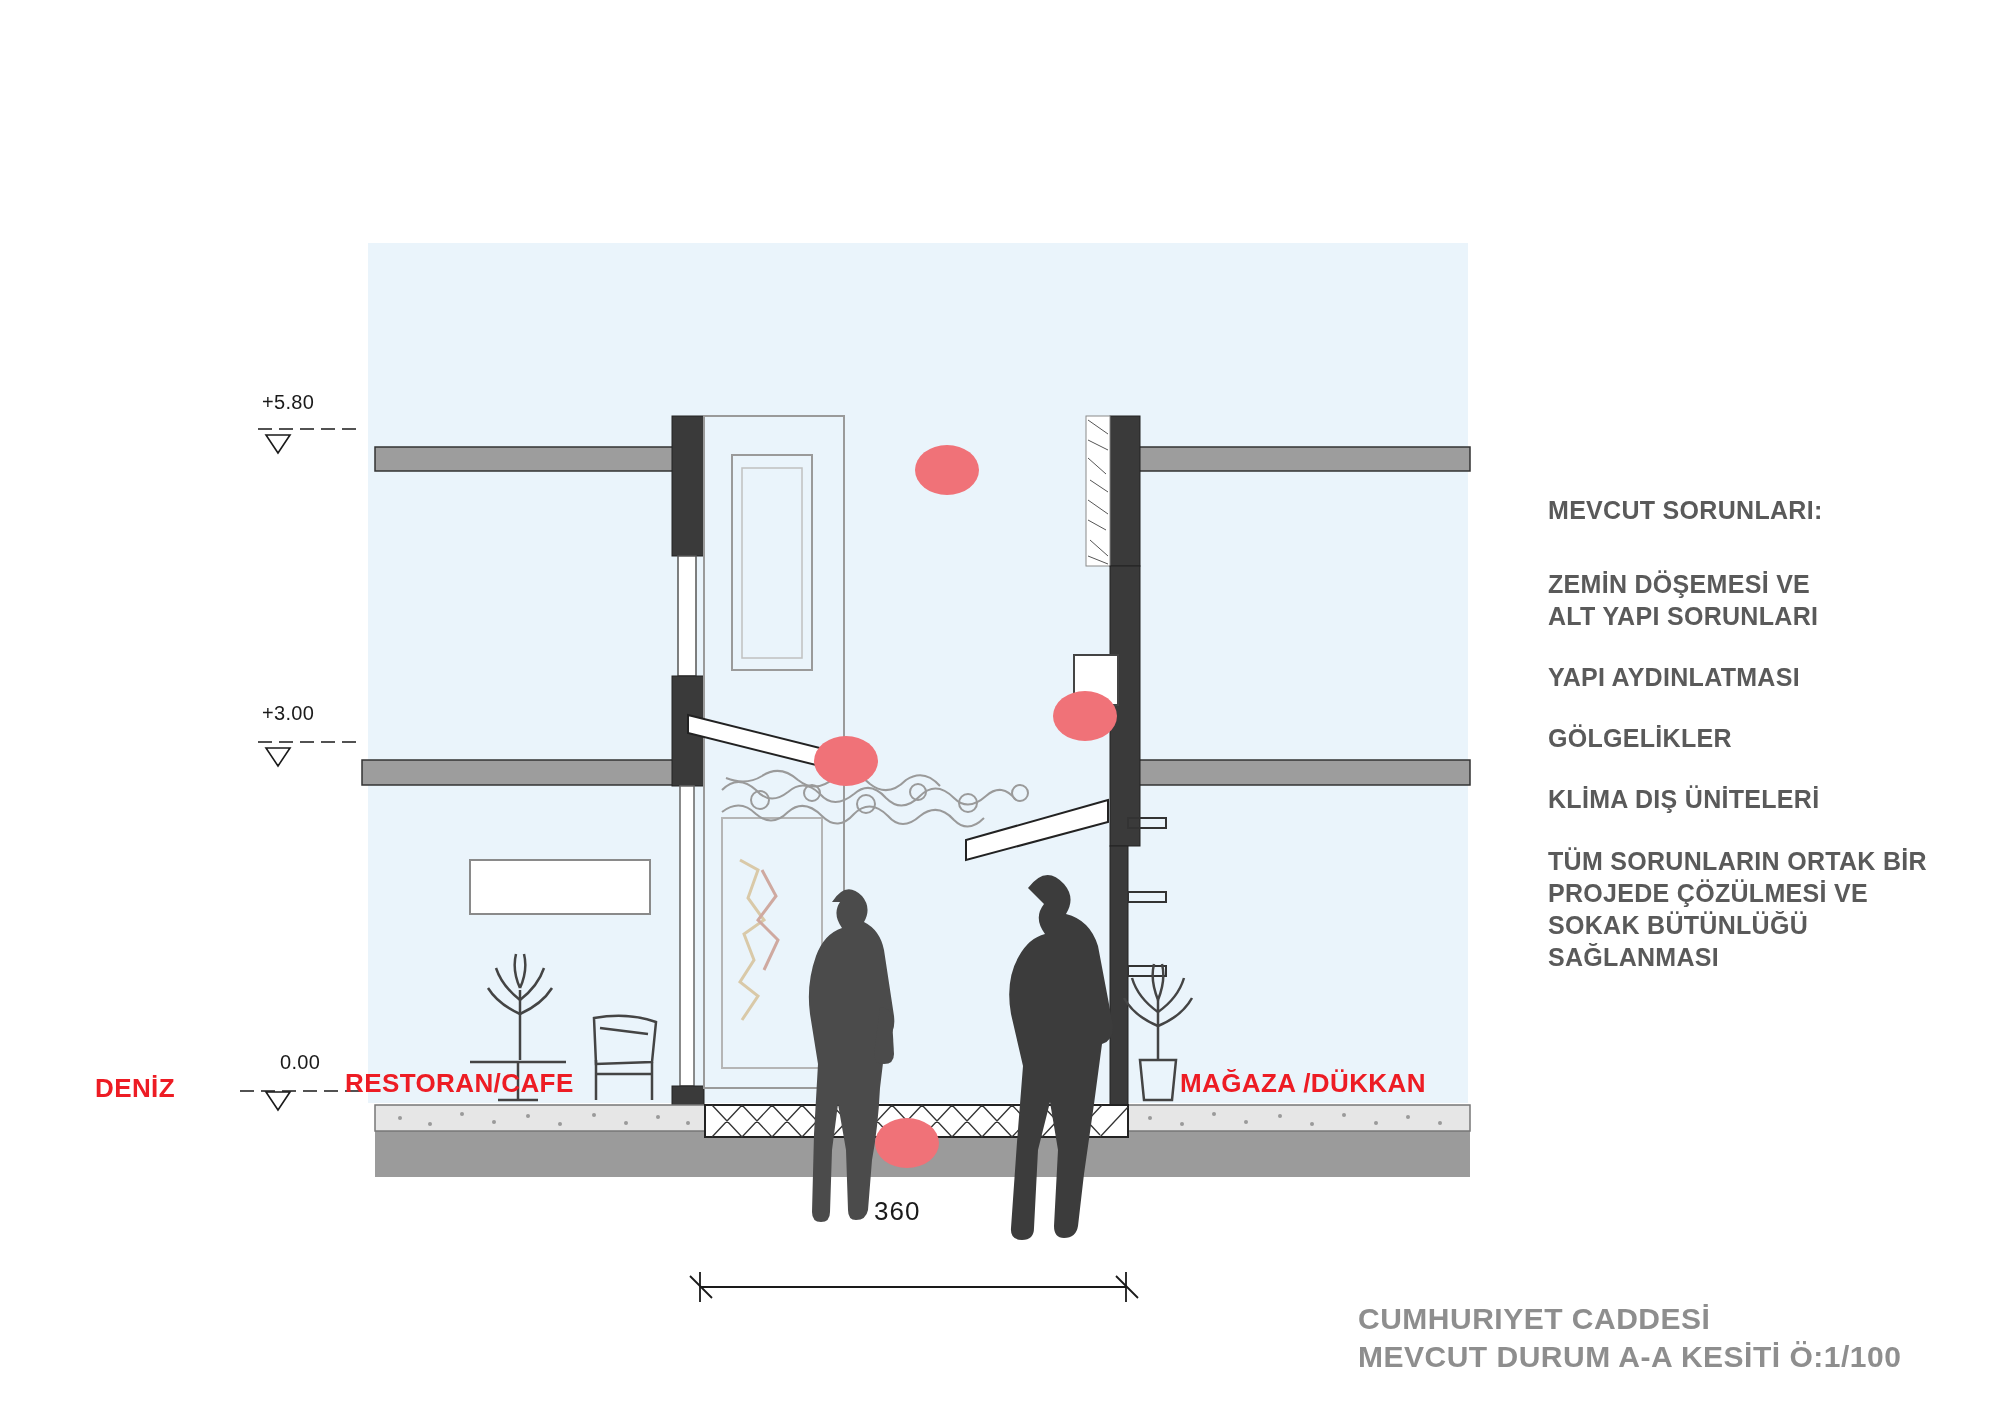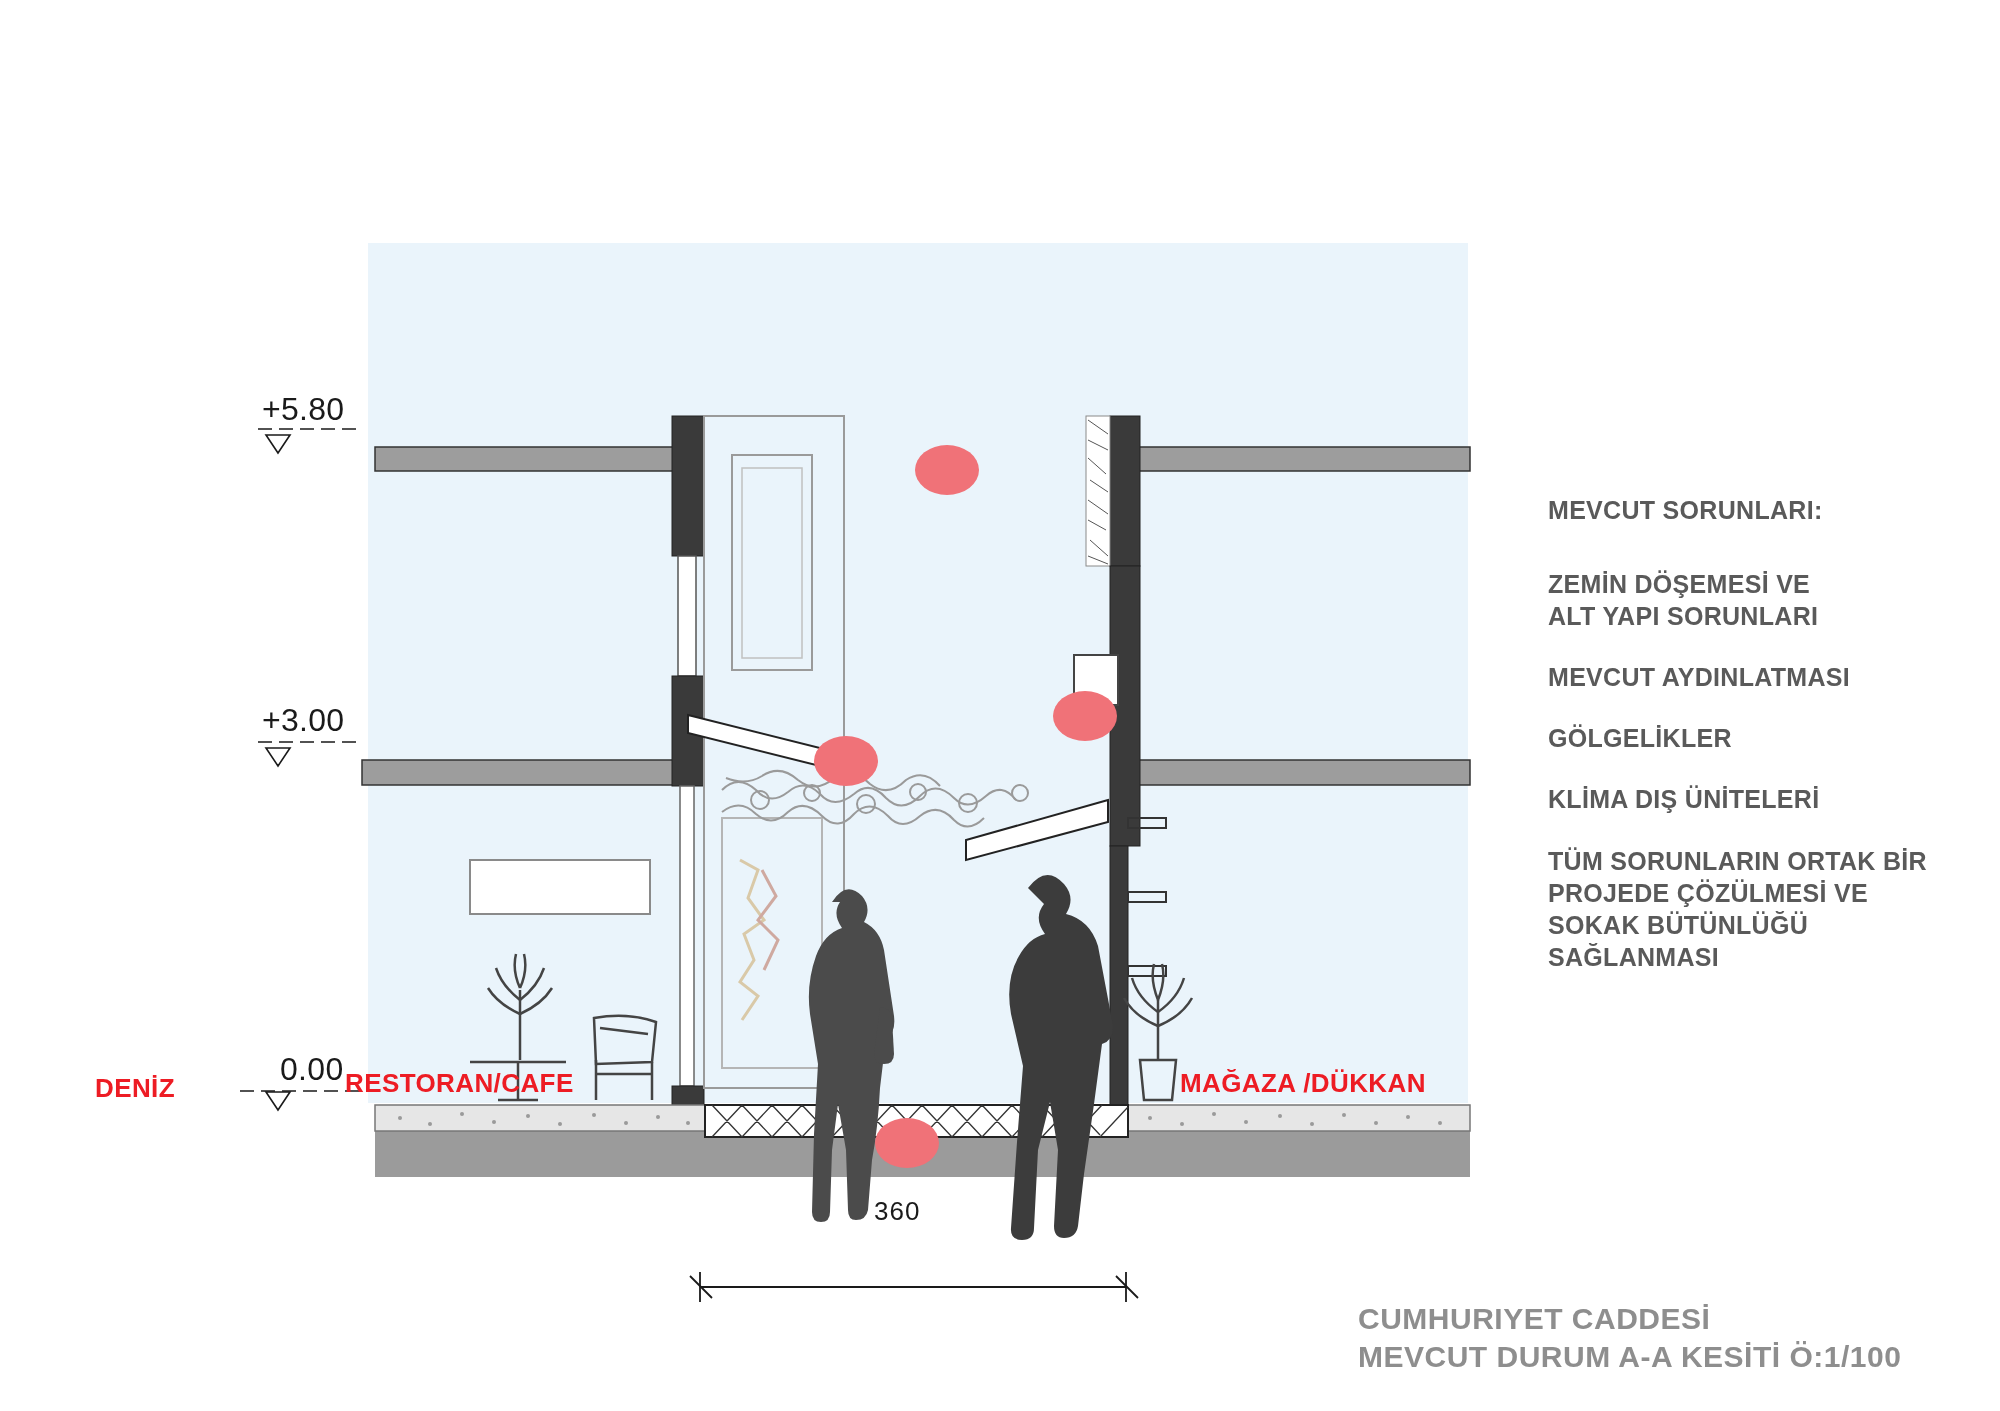--- a/index.html
+++ b/index.html
@@ -57,21 +57,21 @@
     letter-spacing: 0.4px;
     white-space: nowrap;
   }
   #label-deniz { left: 95px; top: 1073px; }
   #label-restoran { left: 345px; top: 1068px; }
   #label-magaza { left: 1180px; top: 1068px; }
 
   .lvl-txt {
     position: absolute;
     color: #1a1a1a;
-    font-size: 32px;
+    font-size: 20px;
     letter-spacing: 0.3px;
     white-space: nowrap;
   }
   #level-580 { left: 262px; top: 391px; }
   #level-300 { left: 262px; top: 702px; text-align: right; }
   #level-000 { left: 270px; top: 1051px; margin-left: 10px; }
 
   #dim-360 {
     position: absolute;
     left: 874px;
@@ -237,21 +237,21 @@
   <g stroke="#1a1a1a" stroke-width="1.8">
     <path d="M700 1287 L1126 1287"></path>
     <path d="M690 1276 L712 1298 M1116 1276 L1138 1298"></path>
     <path d="M700 1272 L700 1302 M1126 1272 L1126 1302"></path>
   </g>
 </svg>
 
 <div class="issues">
   <div class="item head">MEVCUT SORUNLARI:</div>
   <div class="item multiline">ZEMİN DÖŞEMESİ VE<br>ALT YAPI SORUNLARI</div>
-  <div class="item">MEVCUT AYDINLATMASI</div>
+  <div class="item">YAPI AYDINLATMASI</div>
   <div class="item">GÖLGELİKLER</div>
   <div class="item">KLİMA DIŞ ÜNİTELERİ</div>
   <div class="item multiline">TÜM SORUNLARIN ORTAK BİR<br>PROJEDE ÇÖZÜLMESİ VE<br>SOKAK BÜTÜNLÜĞÜ<br>SAĞLANMASI</div>
 </div>
 
 <div class="title-block">
   <div>CUMHURIYET CADDESİ</div>
   <div>MEVCUT  DURUM A-A KESİTİ Ö:1/100</div>
 </div>
 

